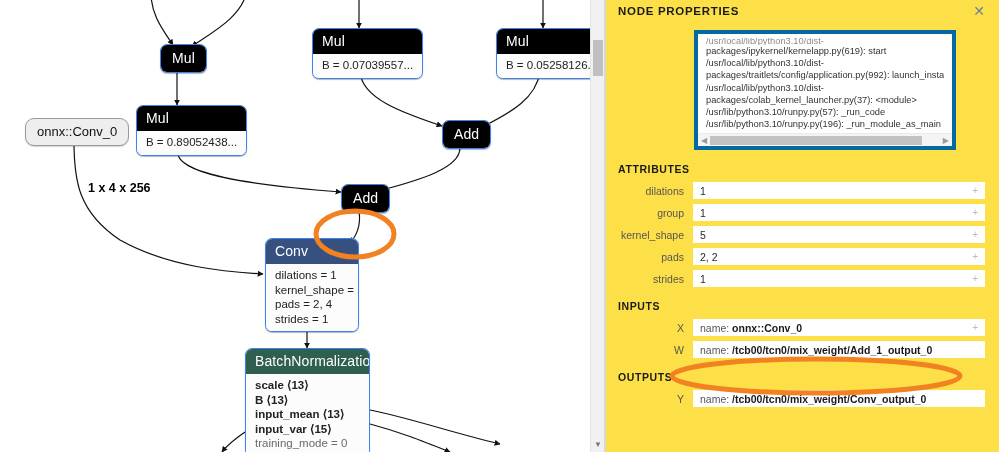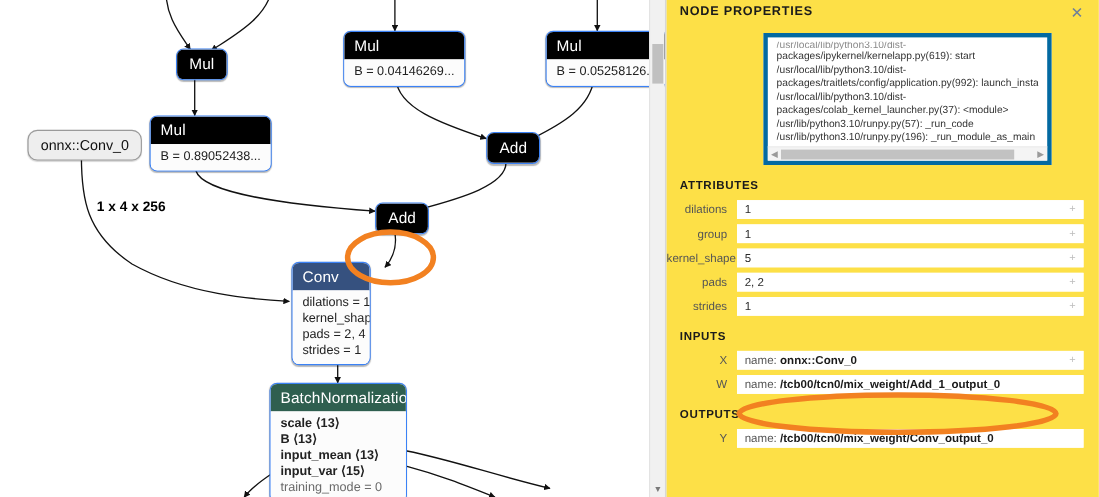--- a/index.html
+++ b/index.html
@@ -151,21 +151,21 @@
 
   .section-title {
     font-size: 10.5px; font-weight: bold; letter-spacing: .6px;
     color: #1b1b1b; margin: 13px 0 7px 12px;
   }
   .prop-row {
     display: flex; align-items: center;
     margin: 0 14px 5px 0; height: 17px;
   }
   .prop-key {
-    width: 64px; text-align: right; padding-right: 9px;
+    width: 87px; text-align: right; padding-right: 9px;
     font-size: 10.5px; color: #555; white-space: nowrap;
   }
   .prop-val {
     flex: 1 1 auto; height: 17px; background: #ffffff;
     border: 1px solid #ffffff;
     display: flex; align-items: center; justify-content: space-between;
     padding: 0 6px 0 6px;
     font-size: 10.5px; color: #2a2a2a; white-space: nowrap;
   }
   .prop-val .plus { color: #bdbdbd; font-size: 10px; }
@@ -218,21 +218,21 @@
 
     <div class="node" style="left:160px; top:44px;">
       <div class="node-box headeronly">
         <div class="node-header op-black">Mul</div>
       </div>
     </div>
 
     <div class="node" style="left:312px; top:28px;">
       <div class="node-box">
         <div class="node-header op-black">Mul</div>
-        <div class="node-body">B = 0.04146269...</div>
+        <div class="node-body">B = 0.07039557...</div>
       </div>
     </div>
 
     <div class="node" style="left:496px; top:28px;">
       <div class="node-box">
         <div class="node-header op-black">Mul</div>
         <div class="node-body">B = 0.05258126...</div>
       </div>
     </div>
 
@@ -255,21 +255,21 @@
       </div>
     </div>
 
     <div class="node" style="left:25px; top:118px;">
       <div class="io-node">onnx::Conv_0</div>
     </div>
 
     <div class="edge-label" style="left:88px; top:181px;">1 x 4 x 256</div>
 
     <div class="node" style="left:265px; top:238px;">
-      <div class="node-box" style="width:72px;">
+      <div class="node-box" style="width:94px;">
         <div class="node-header op-blue">Conv</div>
         <div class="node-body">
           <div>dilations = 1</div>
           <div>kernel_shape = 5</div>
           <div>pads = 2, 4</div>
           <div>strides = 1</div>
         </div>
       </div>
     </div>
 

